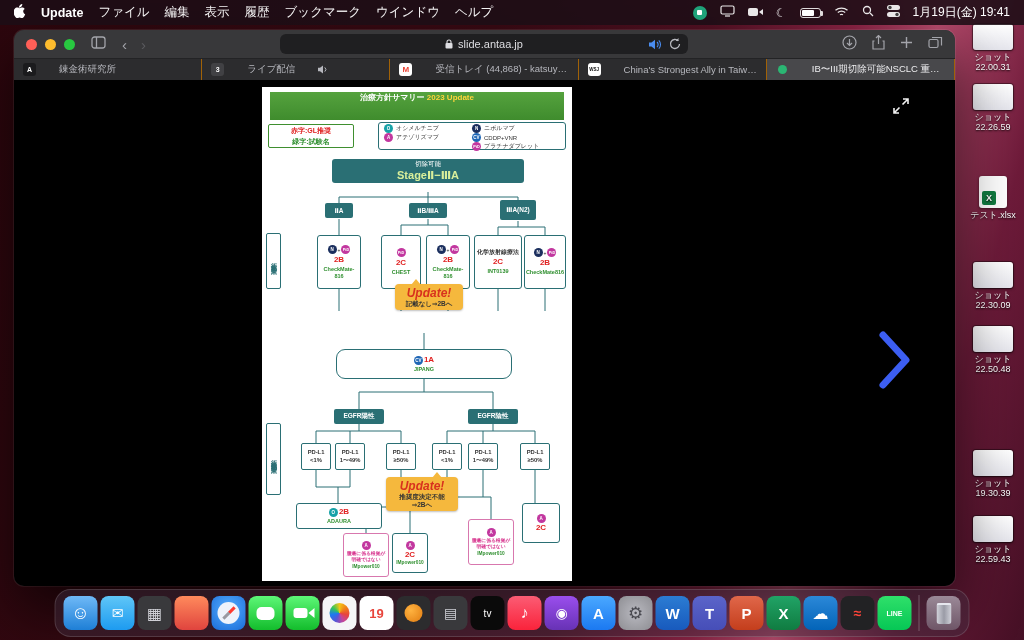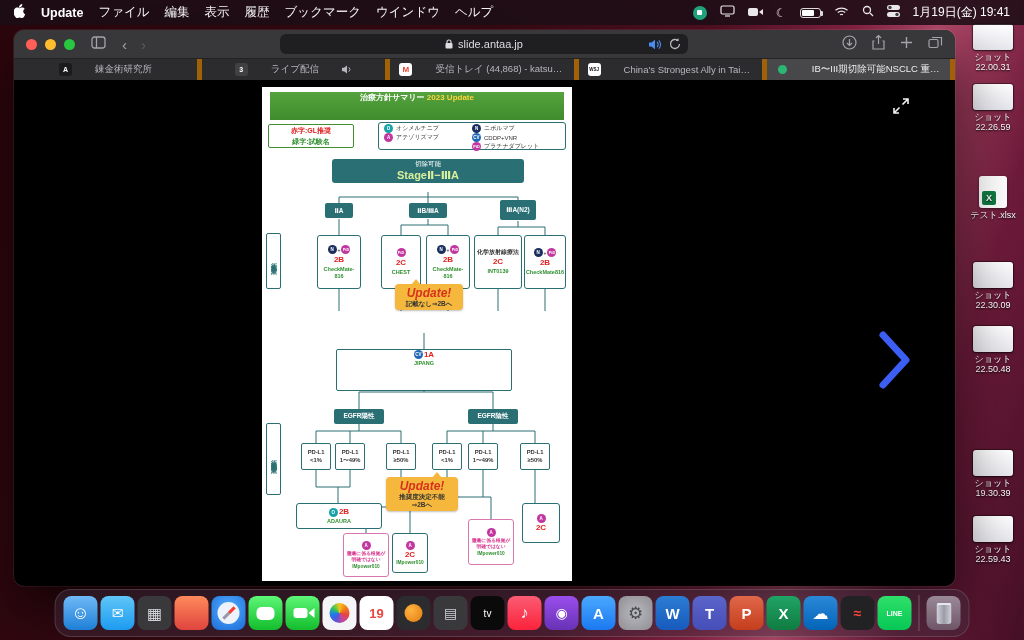--- a/index.html
+++ b/index.html
@@ -45,21 +45,21 @@
 .tl-r { background:#ff5f57; } .tl-y { background:#febc2e; } .tl-g { background:#28c840; }
 .navgrp { display:flex; align-items:center; gap:14px; margin-left:16px; color:#a3a4aa; }
 .chev { font-size:15px; line-height:1; }
 .chev.dim { color:#5b5b5f; }
 .addr { position:absolute; left:266px; top:4px; width:408px; height:20px; background:#1f1f21; border-radius:6px;
   display:flex; align-items:center; justify-content:center; gap:5px; color:#dddde1; font-size:11px; }
 .addr-side { position:absolute; right:7px; top:0; height:20px; display:flex; align-items:center; gap:7px; }
 .tb-right { margin-left:auto; display:flex; align-items:center; gap:15px; color:#a3a4aa; }
 .tabstrip { display:flex; height:22px; background:#2c2c2e; border-top:1px solid #232325; }
 .tab { flex:1; display:flex; align-items:center; gap:23px; padding:0 9px; font-size:9.5px; color:#b7b8be;
-  border-right:5px solid #a16207; overflow:hidden; white-space:nowrap;justify-content:center; }
+  border-right:1px solid #a16207; overflow:hidden; white-space:nowrap; }
 .tab.active { background:#48484b; color:#ededef; }
 .fav { width:13px; height:13px; border-radius:3px; display:flex; align-items:center; justify-content:center;
   font-size:7px; font-weight:bold; flex:none; }
 .fav-a { background:#1b1b1d; color:#fff; }
 .fav-3 { background:#414144; color:#fff; }
 .fav-m { background:#fff; color:#ea4335; font-size:8px; }
 .fav-wsj { background:#fff; color:#111; font-size:4.5px; letter-spacing:0; }
 .fav-dot { width:9px; height:9px; border-radius:50%; background:#2bb673; margin:0 2px; flex:none; }
 .tab-t { overflow:hidden; text-overflow:ellipsis; }
 .content { position:relative; height:506px; background:#000; }
@@ -114,22 +114,22 @@
 .callout::before { content:""; position:absolute; top:-5px; left:16px; border:5px solid transparent;
   border-bottom:6px solid #f5b83d; border-top:0; }
 .co1 { left:133px; top:197px; width:68px; height:26px; }
 .co2 { left:124px; top:390px; width:72px; height:34px; }
 .co2::before { left:46px; }
 .c-tl { color:#d8321e; font-weight:800; font-style:italic; font-size:12px; line-height:1.2; }
 .c-bd { font-size:6.5px; font-weight:bold; color:#333; line-height:1.25; }
 .surgery { left:8px; top:224px; width:296px; height:22px; border:1.5px solid #3f8f2f; border-radius:3px;
   background:#fff; color:#2a9d8f; font-size:11px; font-weight:bold; letter-spacing:6px;
   display:flex; align-items:center; justify-content:center; }
-.jbox { left:74px; top:262px; width:176px; height:42px; border:1.2px solid #2a6f74; border-radius:2px;
-  background:#fff; display:flex; flex-direction:column; align-items:center; gap:1px; }
+.jbox { left:74px; top:262px; width:176px; height:30px; border:1.2px solid #2a6f74; border-radius:9px;
+  background:#fff; display:flex; flex-direction:column; align-items:center; justify-content:center; gap:1px; }
 .ebox { background:#2a6f74; color:#fff; font-size:6.5px; font-weight:bold; border-radius:2px;
   display:flex; align-items:center; justify-content:center; }
 .ep { left:72px; top:322px; width:50px; height:15px; }
 .en { left:206px; top:322px; width:50px; height:15px; }
 .pbox { top:356px; width:30px; height:27px; border:1.2px solid #2a6f74; border-radius:2px; background:#fff;
   font-size:5.8px; font-weight:bold; color:#333; display:flex; flex-direction:column; align-items:center;
   justify-content:center; line-height:1.25; text-align:center; }
 .p1 { left:39px; } .p2 { left:73px; } .p3 { left:124px; } .p4 { left:170px; } .p5 { left:206px; } .p6 { left:258px; }
 .abox { left:34px; top:416px; width:86px; height:26px; border:1.2px solid #2a6f74; border-radius:3px; background:#fff;
   display:flex; flex-direction:column; align-items:center; justify-content:center; gap:1px; }

